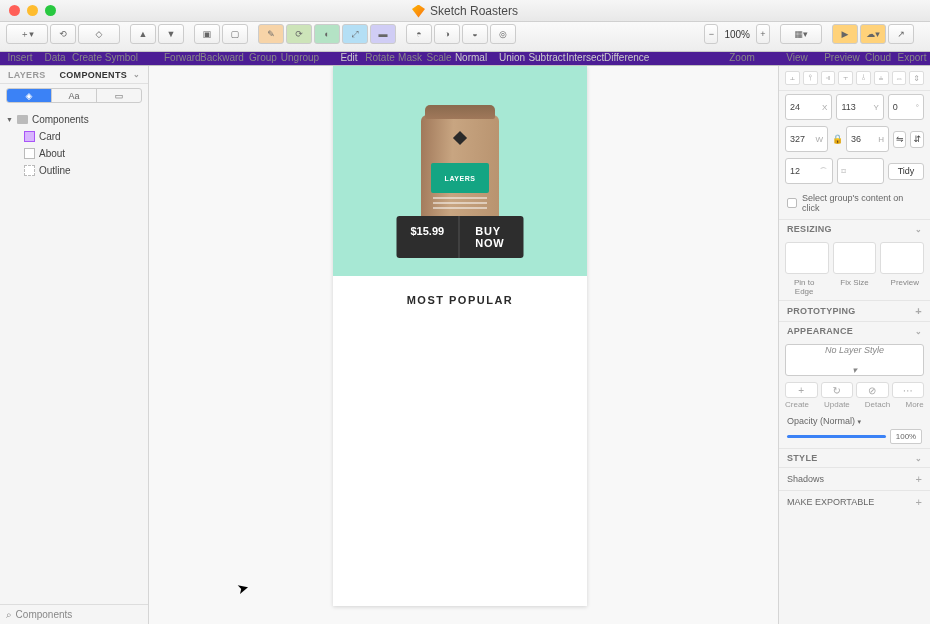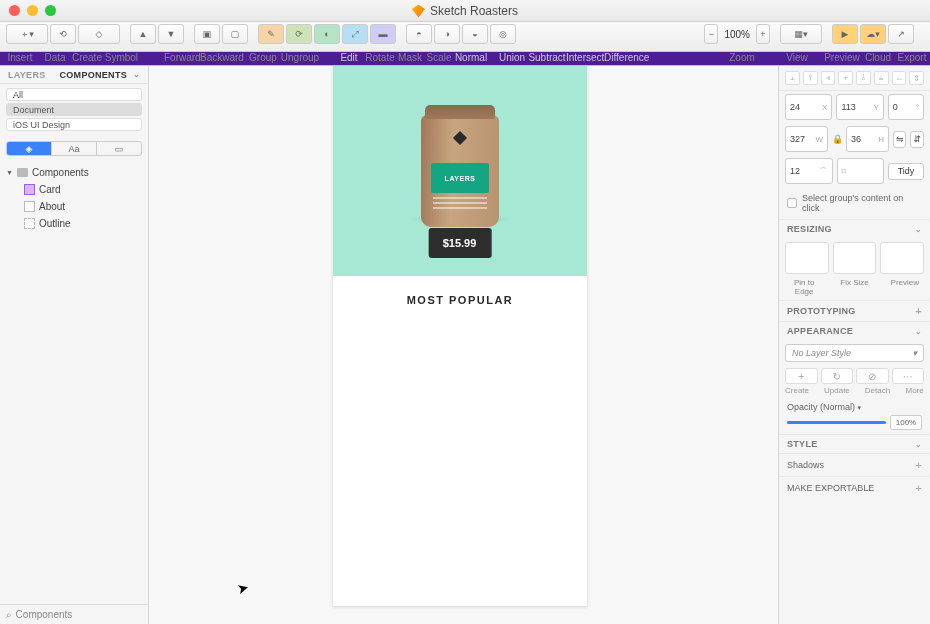--- a/index.html
+++ b/index.html
@@ -82,21 +82,21 @@
 .check-row .cb { width:10px; height:10px; border:1px solid #bbb; border-radius:2px; background:#fff;}
 
 .section-head { display:flex; justify-content:space-between; align-items:center; padding:4px 8px; font-size:9px; font-weight:600; color:#777; letter-spacing:0.3px; border-top:1px solid #e5e5e5;}
 .section-head .chev{font-size:8px;color:#aaa;}
 
 .resize-boxes { display:flex; gap:4px; padding:4px 6px;}
 .resize-boxes .rb { flex:1; height:32px; background:#fff; border:1px solid #ddd; border-radius:3px; position:relative;}
 .resize-labels { display:flex; gap:12px; padding:0 6px 4px; font-size:8px; color:#888;}
 .resize-labels div{flex:1;text-align:center;}
 
-.style-select { margin:4px 6px; height:18px; background:#fff; border:1px solid #ccc; border-radius:3px; font-size:9px; color:#888; font-style:italic; padding:0 6px; display:flex; align-items:center; justify-content:space-between;}
+.style-select { margin:4px 6px; height:32px; background:#fff; border:1px solid #ccc; border-radius:3px; font-size:9px; color:#888; font-style:italic; padding:0 6px; display:flex; align-items:center; justify-content:space-between;flex-direction:column;}
 .style-btns { display:flex; gap:3px; padding:2px 6px;}
 .style-btns .sb { flex:1; height:16px; background:#fff; border:1px solid #ddd; border-radius:3px; display:flex; align-items:center; justify-content:center; font-size:10px; color:#aaa;}
 .style-btns-labels{display:flex;gap:15px;padding:0 6px 3px;font-size:8px;color:#999;}
 .style-btns-labels div{flex:1;text-align:center;}
 
 .opacity-row { padding:4px 8px; font-size:9px; color:#666;}
 .opacity-bar { display:flex; align-items:center; gap:4px; margin-top:3px;}
 .opacity-bar .track { flex:1; height:3px; background:#3b82f6; border-radius:2px;}
 .opacity-bar .val { width:32px; height:15px; background:#fff; border:1px solid #ccc; border-radius:2px; font-size:8px; display:flex; align-items:center; justify-content:center;}
 
@@ -187,25 +187,20 @@
 </div>
 
 <div class="main">
 
   <div class="sidebar">
     <div class="side-tabs">
       <span>LAYERS</span>
       <span class="active">COMPONENTS</span>
       <span class="side-tabs-chev">⌄</span>
     </div>
-    <div class="filter-row">
-      <span class="filter-pill">All</span>
-      <span class="filter-pill active">Document</span>
-      <span class="filter-pill">iOS UI Design</span>
-    </div>
     <div class="filter-seg">
       <div class="on">◈</div>
       <div>Aa</div>
       <div>▭</div>
     </div>
     <div class="tree">
       <div class="tree-row">
         <span class="disc">▼</span>
         <span class="foldericon"></span>
         <span>Components</span>
@@ -237,20 +232,21 @@
           <div class="bag-diamond"></div>
           <div class="bag-badge">LAYERS</div>
           <div class="bag-lines">
               <div></div>
               <div></div>
               <div></div>
             </div>
         </div>
         <div class="buy-bar">
           <div class="price">$15.99</div>
+          <div class="cta">BUY NOW</div>
         </div>
       </div>
       <div class="section-title">MOST POPULAR</div>
     </div>
     <div class="cursor">➤</div>
   </div>
 
   <div class="inspector">
     <div class="align-row">
       <div>⫠</div>

